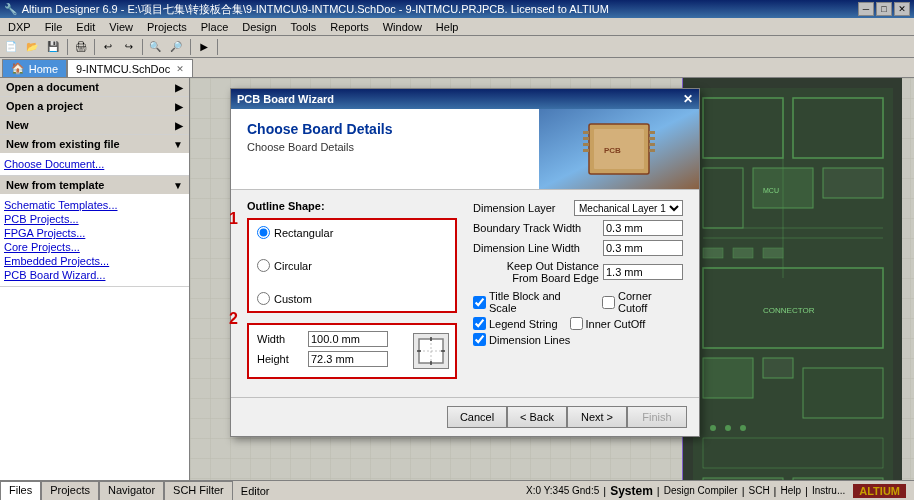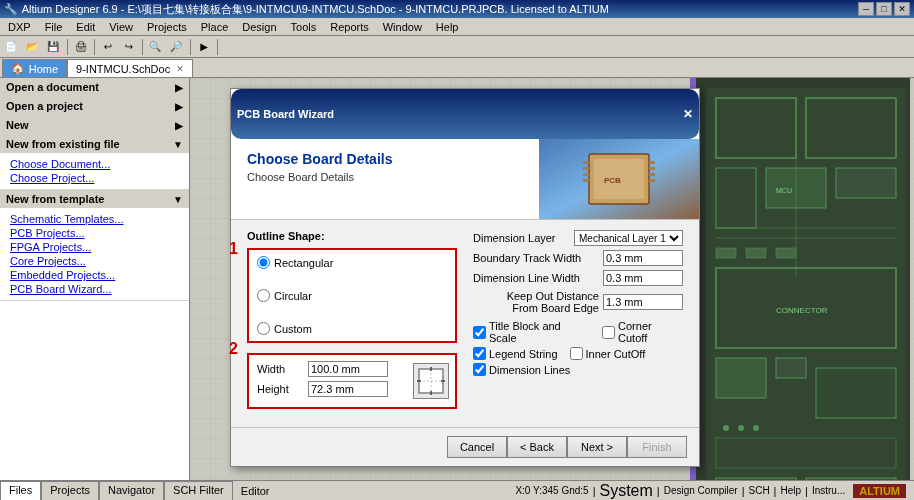--- a/index.html
+++ b/index.html
@@ -28,34 +28,34 @@
     .tab-home { background: #4a90d9; color: white; }
 
     
     .main-layout { display: flex; height: calc(500px - 18px - 18px - 22px - 20px - 20px); }
 
     
     .sidebar { width: 190px; background: white; border-right: 1px solid #808080; overflow-y: auto; flex-shrink: 0; }
     .sidebar-section { border-bottom: 1px solid #d0d0d0; }
     .sidebar-header { background: #d4d0c8; padding: 3px 6px; font-size: 11px; font-weight: bold; display: flex; align-items: center; justify-content: space-between; cursor: pointer; }
     .sidebar-header .arrow { font-size: 10px; }
-    .sidebar-content { padding: 4px 10px; }
+    .sidebar-content { padding: 4px 4px; }
     .sidebar-link { color: #0000cc; text-decoration: underline; cursor: pointer; font-size: 11px; display: block; padding: 1px 0; }
 
     
     .content-area { flex: 1; background: #c8c8c0; position: relative; overflow: hidden; }
 
     
     .schematic-bg { position: absolute; top: 0; left: 0; right: 0; bottom: 0; background: #f5f5e8; }
     .schematic-grid { position: absolute; top: 0; left: 0; right: 0; bottom: 0; background-image: repeating-linear-gradient(#e0e0d0 0px, transparent 1px, transparent 20px), repeating-linear-gradient(90deg, #e0e0d0 0px, transparent 1px, transparent 20px); }
 
     
     .dialog-overlay { position: absolute; top: 0; left: 0; right: 0; bottom: 0; background: rgba(100,100,100,0.3); z-index: 100; display: flex; align-items: flex-start; justify-content: flex-start; padding: 10px 0 0 40px; }
     .dialog { background: white; border: 1px solid #808080; box-shadow: 3px 3px 8px rgba(0,0,0,0.4); width: 470px; min-height: 340px; }
-    .dialog-title-bar { background: linear-gradient(to bottom, #0a246a, #3a6ea5); color: white; padding: 18px 6px; font-size: 11px; font-weight: bold; display: flex; align-items: center; justify-content: space-between; border-radius: 10px; }
+    .dialog-title-bar { background: linear-gradient(to bottom, #0a246a, #3a6ea5); color: white; padding: 3px 6px; font-size: 11px; font-weight: bold; display: flex; align-items: center; justify-content: space-between; }
     .dialog-close { color: white; cursor: pointer; font-size: 12px; }
 
     
     .wizard-header { display: flex; background: white; }
     .wizard-header-text { padding: 12px 16px; flex: 1; }
     .wizard-header-title { font-size: 14px; font-weight: bold; color: #003399; margin-bottom: 4px; }
     .wizard-header-sub { font-size: 11px; color: #333; }
     .wizard-header-img { width: 160px; height: 80px; background: linear-gradient(135deg, #4a7ab5 0%, #7ab5e8 30%, #c8a87a 60%, #8a6040 100%); position: relative; overflow: hidden; flex-shrink: 0; }
 
     
@@ -100,21 +100,21 @@
     .dlg-btn { height: 22px; min-width: 60px; border: 1px solid #808080; background: linear-gradient(to bottom, #f0f0f0, #d8d8d8); font-size: 11px; cursor: pointer; padding: 0 10px; }
     .dlg-btn:disabled { color: #a0a0a0; cursor: default; }
     .status-tabs { display: flex; gap: 0; }
     .status-tab { padding: 2px 8px; border: 1px solid #808080; border-bottom: none; background: #d4d0c8; cursor: pointer; font-size: 11px; }
     .status-tab.active { background: white; }
 
     
     .num-label { font-size: 16px; font-weight: bold; color: #cc0000; }
 
     
-    .pcb-preview { position: absolute; right: 4px; top: 0; bottom: 0; width: 220px; background: #8b5cf6; border-left: 6px solid #8b5cf6; overflow: hidden; }
+    .pcb-preview { position: absolute; right: 12px; top: 0; bottom: 0; width: 220px; background: #8b5cf6; border-left: 1px solid #8b5cf6; overflow: hidden; }
   </style>
 </head>
 <body>
 
 <div class="title-bar">
   <div class="title-bar-left">
     <span>🔧</span>
     <span>Altium Designer 6.9 - E:\项目七集\转接板合集\9-INTMCU\9-INTMCU.SchDoc - 9-INTMCU.PRJPCB. Licensed to ALTIUM</span>
   </div>
   <div class="title-bar-btns">
@@ -187,21 +187,20 @@
         <span class="arrow">▶</span>
       </div>
     </div>
     <div class="sidebar-section">
       <div class="sidebar-header">
         <span>New from existing file</span>
         <span class="arrow">▼</span>
       </div>
       <div class="sidebar-content">
         <a class="sidebar-link">Choose Document...</a>
-        <a class="sidebar-link">Choose Project...</a>
       </div>
     </div>
     <div class="sidebar-section">
       <div class="sidebar-header">
         <span>New from template</span>
         <span class="arrow">▼</span>
       </div>
       <div class="sidebar-content">
         <a class="sidebar-link">Schematic Templates...</a>
         <a class="sidebar-link">PCB Projects...</a>
@@ -436,21 +435,21 @@
     <div class="status-tab">Projects</div>
     <div class="status-tab">Navigator</div>
     <div class="status-tab">SCH Filter</div>
   </div>
   <div style="flex:1; display:flex; align-items:center; padding:0 8px;">
     <span>Editor</span>
   </div>
   <div style="display:flex; align-items:center; gap:4px; padding:0 8px;">
     <span style="font-size:10px;">X:0 Y:345   Gnd:5</span>
     <span>|</span>
-    <span style="font-size:16px;cursor:pointer;">System</span>
+    <span style="font-size:12px;cursor:pointer;font-weight:bold;">System</span>
     <span>|</span>
     <span style="font-size:10px;cursor:pointer;">Design Compiler</span>
     <span>|</span>
     <span style="font-size:10px;cursor:pointer;">SCH</span>
     <span>|</span>
     <span style="font-size:10px;cursor:pointer;">Help</span>
     <span>|</span>
     <span style="font-size:10px;cursor:pointer;">Instru...</span>
 
     <div style="background:#7f1d1d; color:white; padding:1px 6px; font-size:11px; font-weight:bold; margin-left:4px;">

